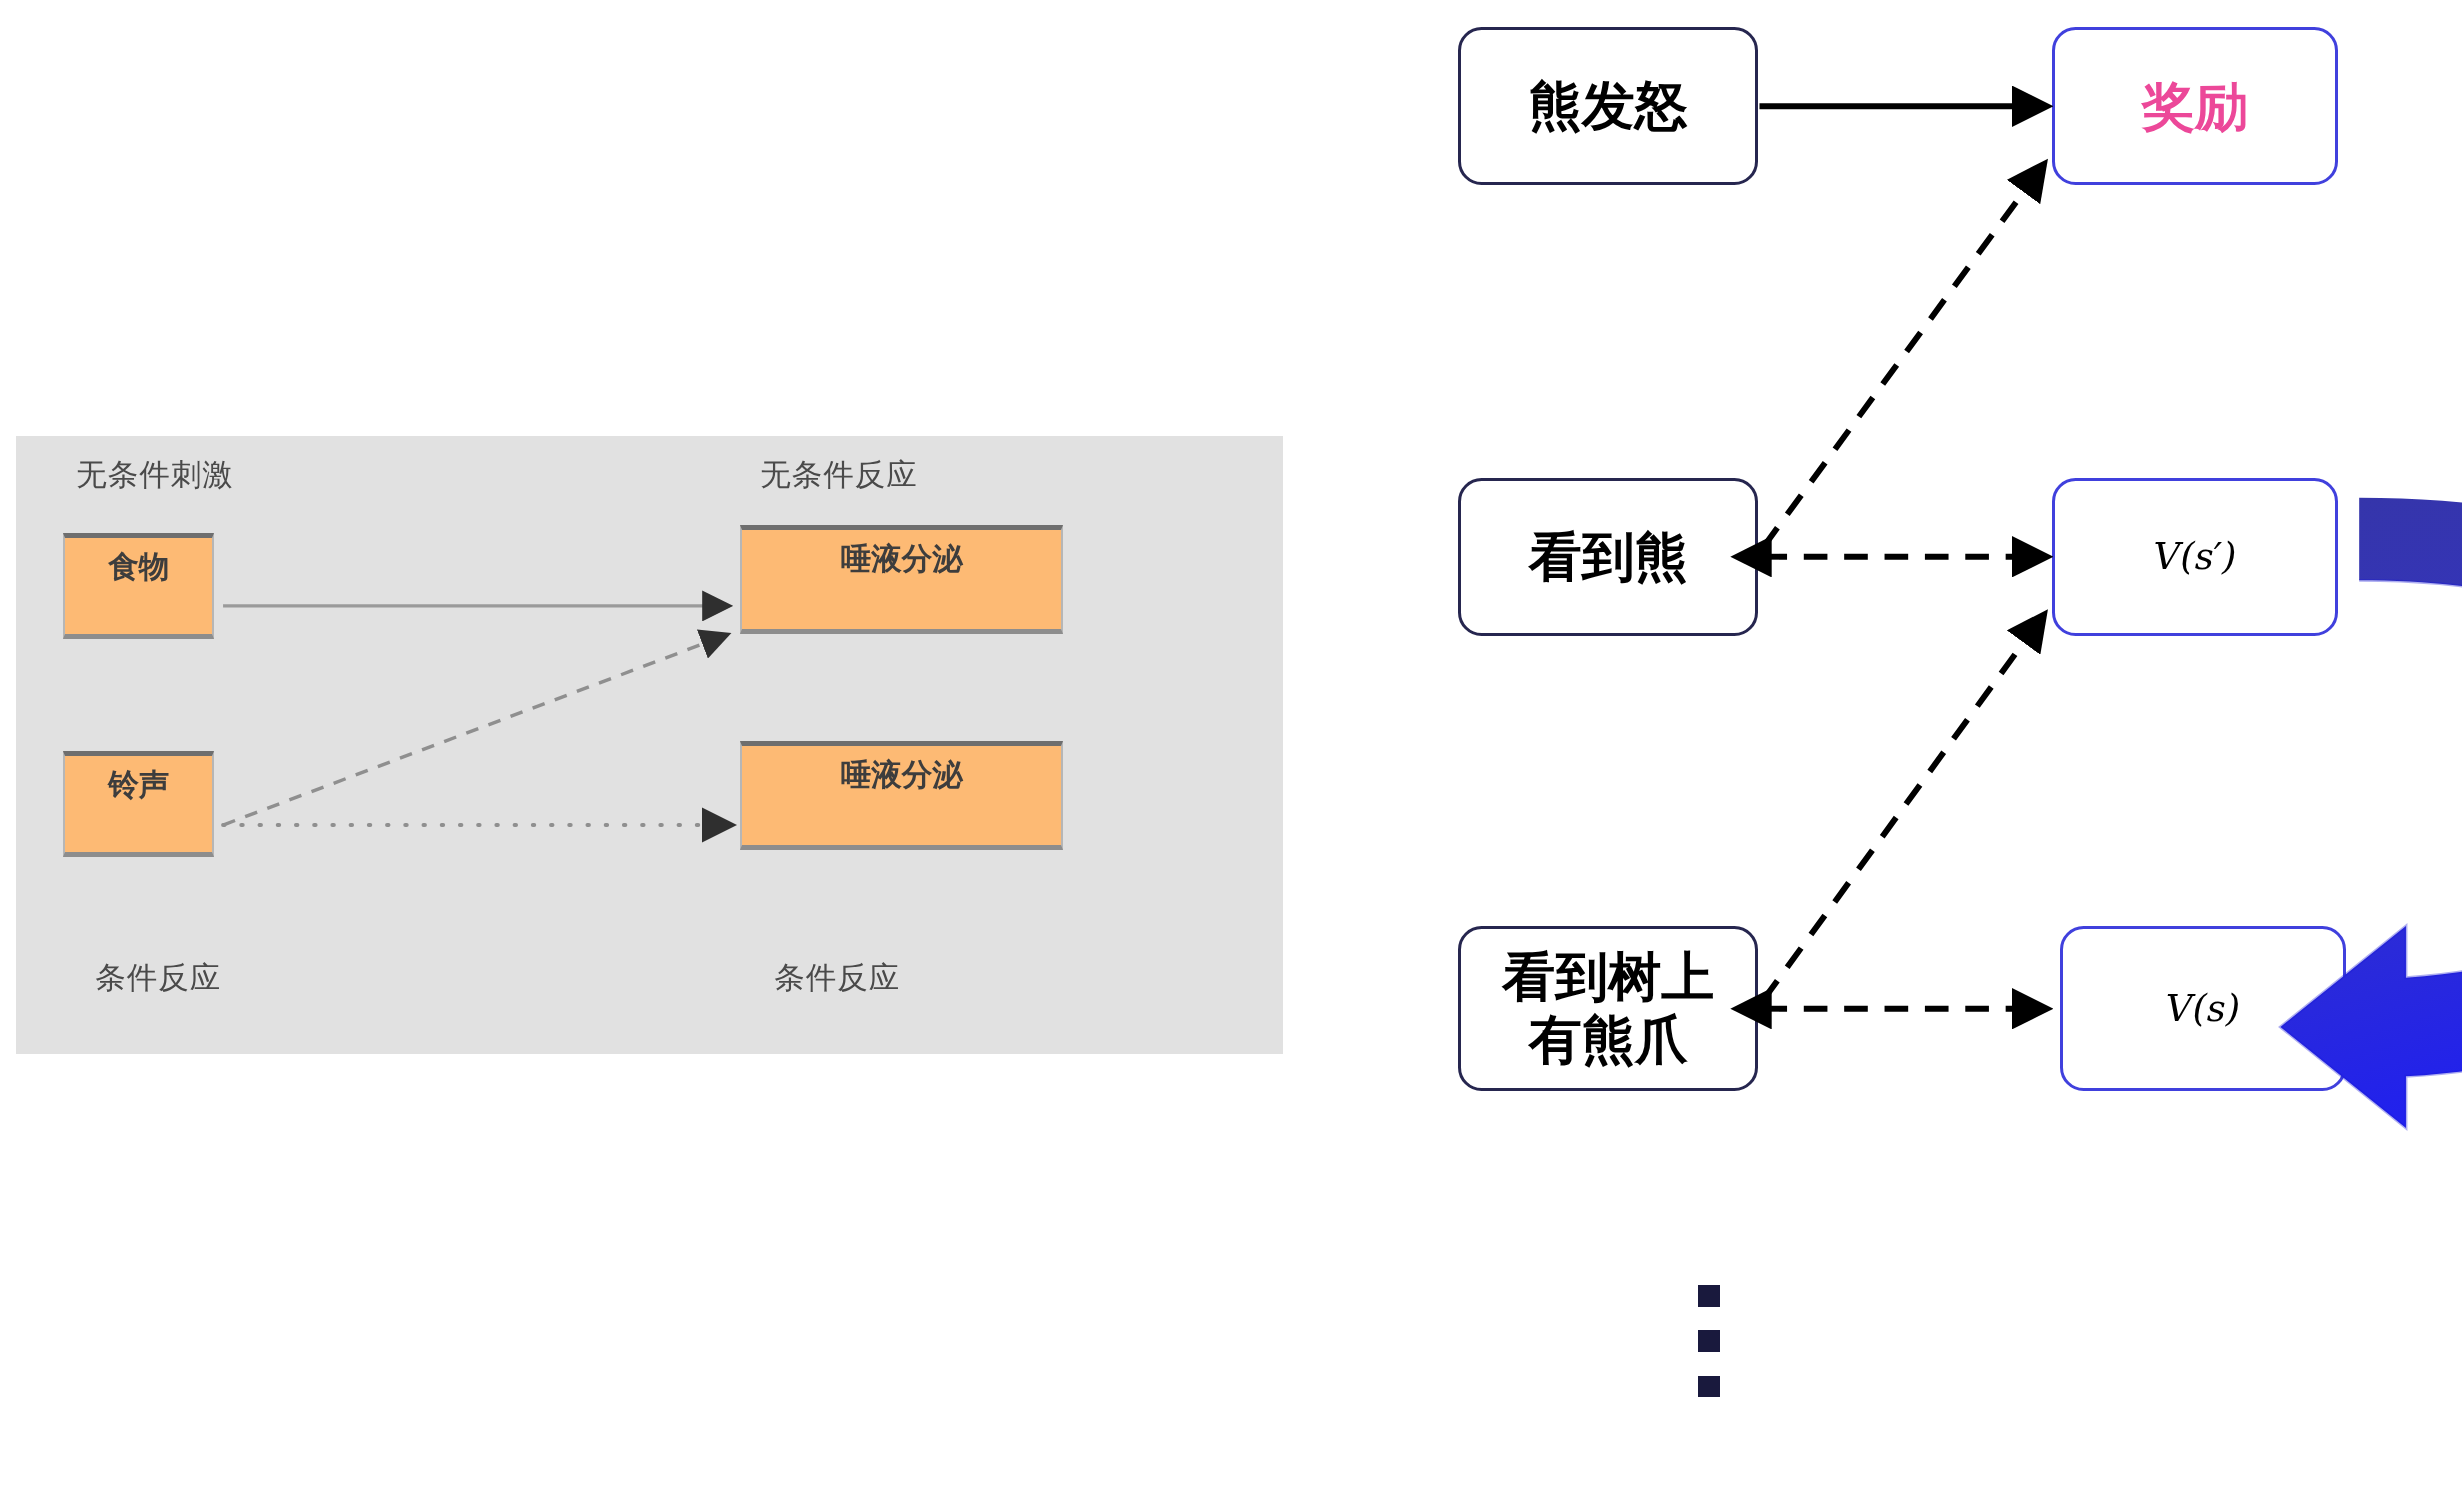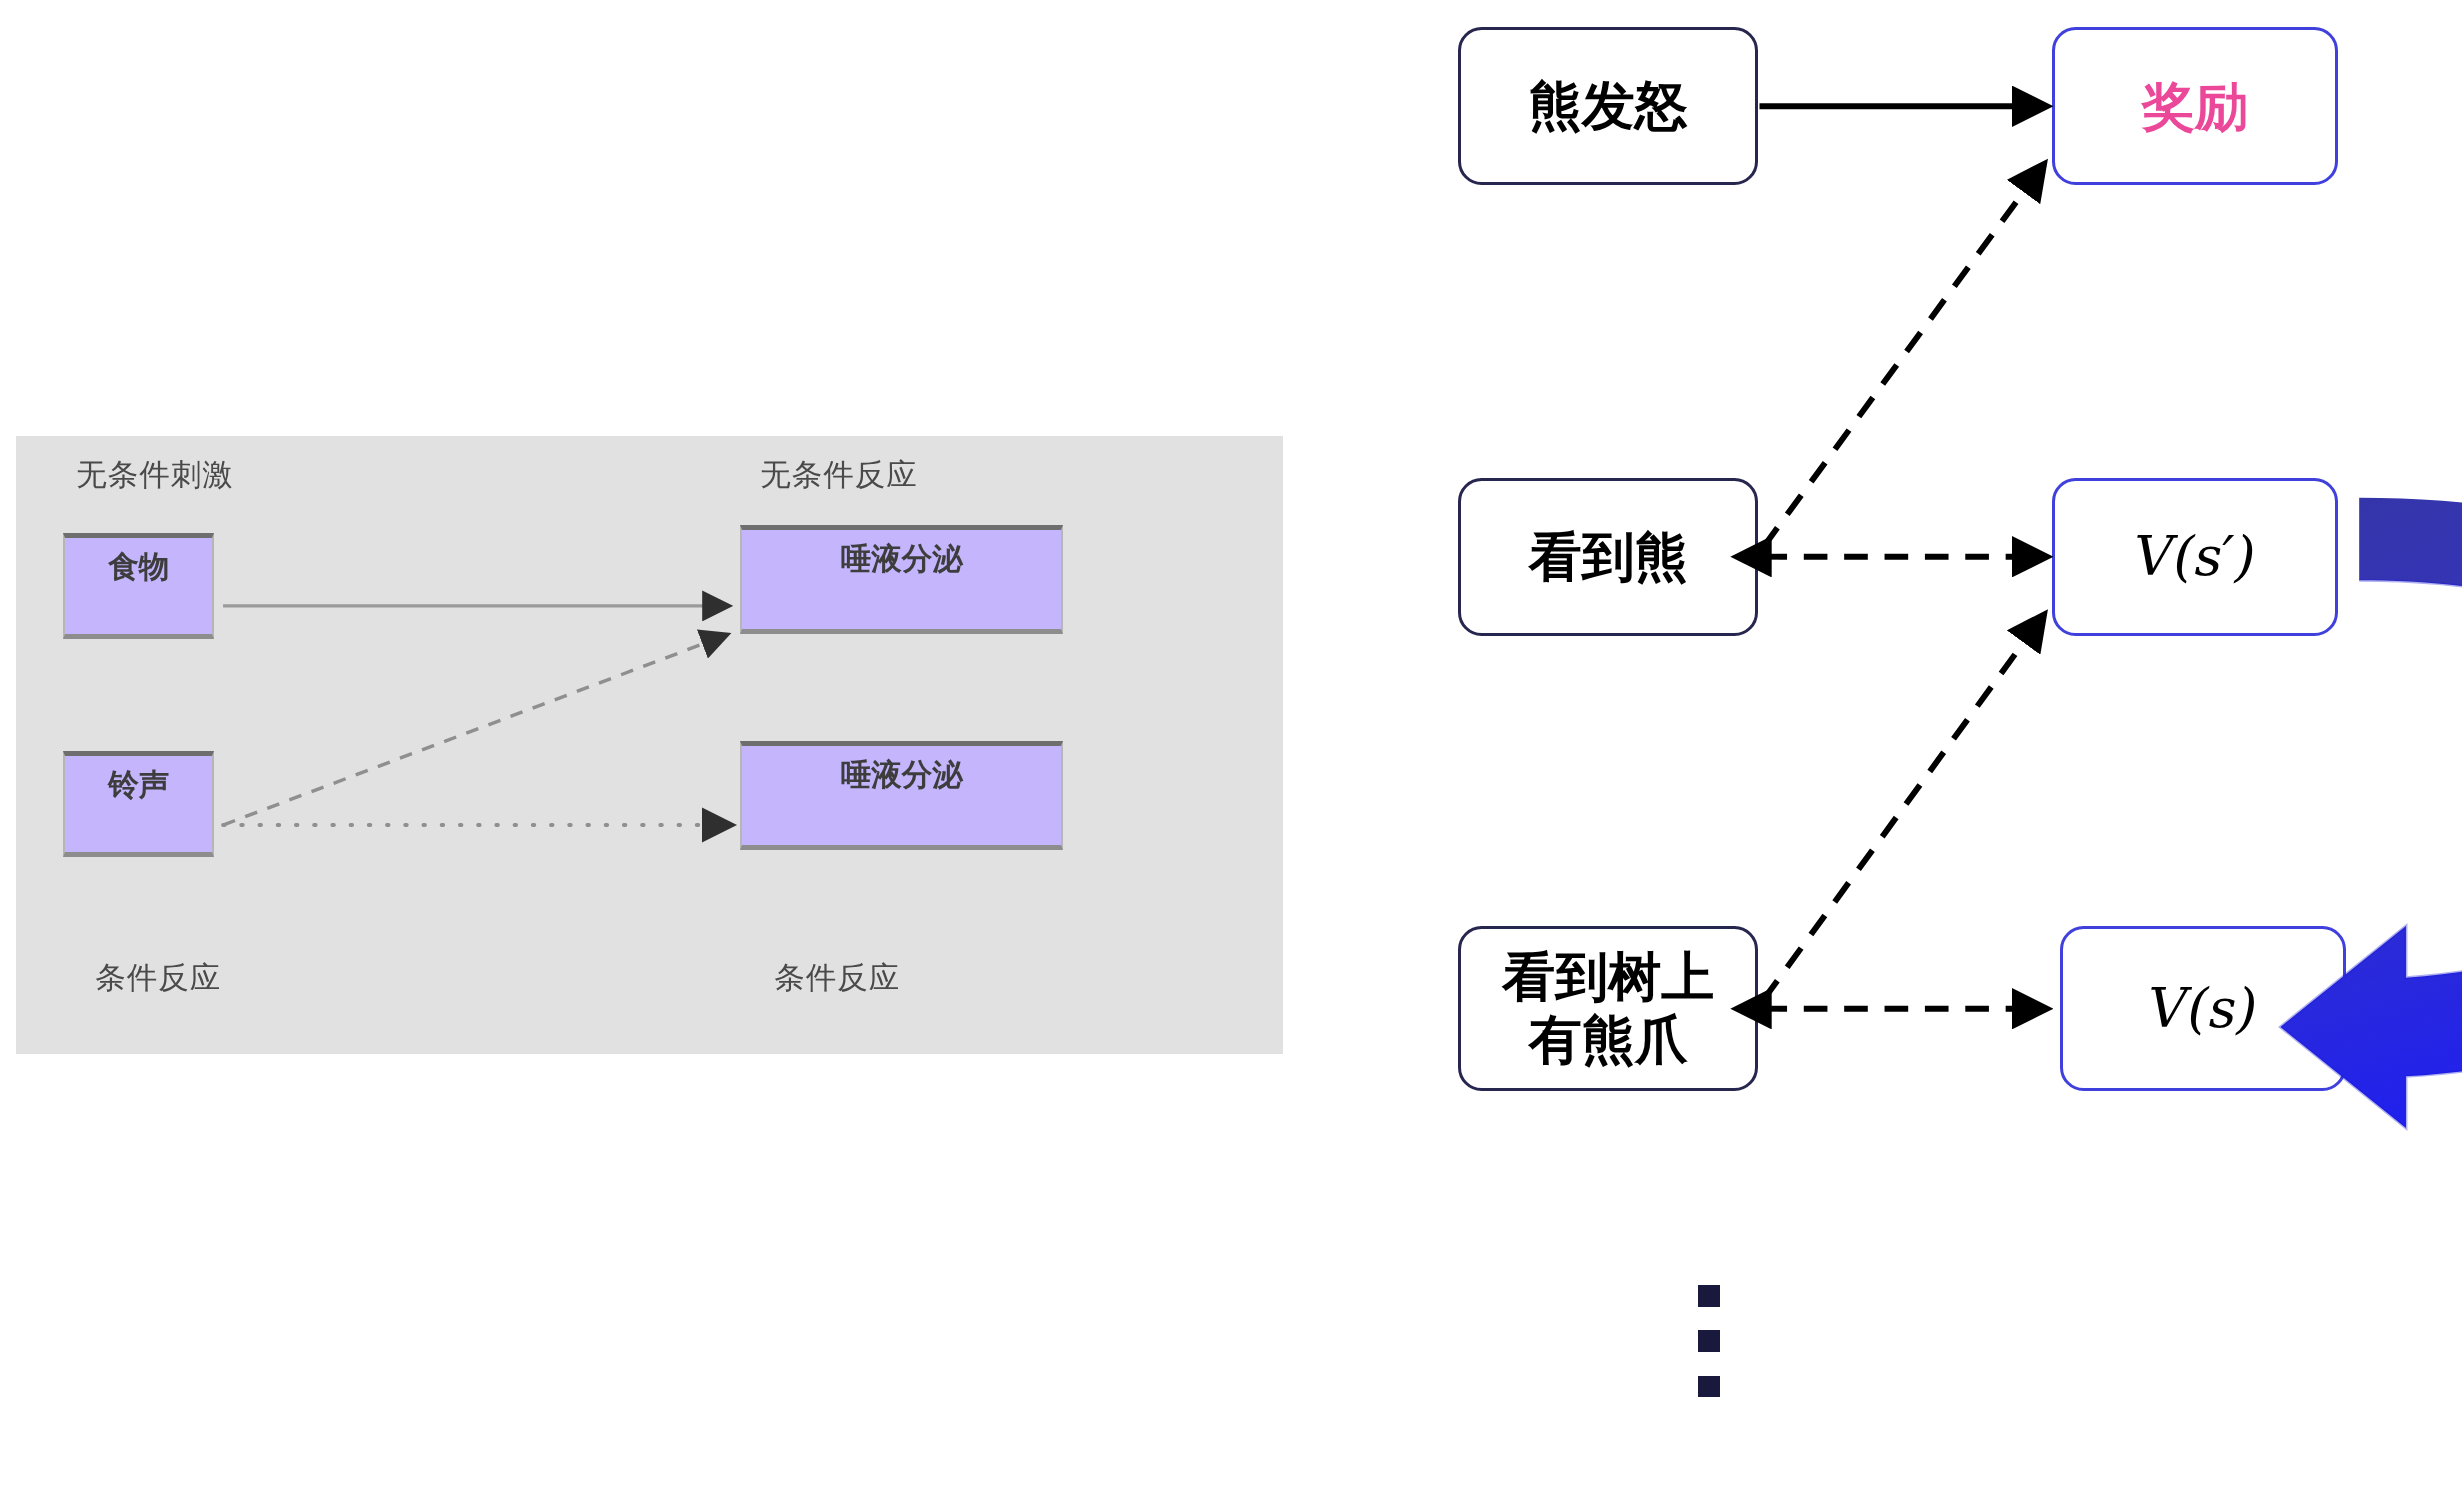--- a/index.html
+++ b/index.html
@@ -16,21 +16,21 @@
   .pv-head{
     position:absolute;color:#4a4a4a;font-weight:400;
     font-size:30.5px;letter-spacing:1px;white-space:nowrap;
   }
   #pv-head-us{left:60px;top:18.7px;}
   #pv-head-ur{left:744px;top:18.7px;}
   #pv-head-cs{left:79px;top:522px;}
   #pv-head-cr{left:758px;top:522px;}
 
   .pv-box{
-    position:absolute;background:#c4b5fd;
+    position:absolute;background:#fdba74;
     border-left:2px solid #b6b6b6;border-right:2px solid #b6b6b6;
     border-top:5.4px solid #6e6e6e;border-bottom:5.4px solid #8d8d8d;
     box-sizing:border-box;
   }
   .pv-box span{
     position:absolute;left:0;right:0;top:8.9px;text-align:center;
     color:#3d3d3d;font-weight:700;font-size:30.5px;white-space:nowrap;
   }
   #pv-box-food{left:47px;  top:97px; width:151px;height:106px;}
   #pv-box-bell{left:47px;  top:315px; width:151px;height:106px;}
@@ -53,21 +53,21 @@
   .rl-label-cn{
     font-family:"DejaVu Sans","Liberation Sans",sans-serif;
     font-size:53px;font-weight:700;color:#000;white-space:pre-line;
   }
   .rl-label-reward{
     font-family:"DejaVu Serif","Liberation Serif",serif;
     font-size:53px;font-weight:700;color:#ec4899;
   }
   .rl-label-math{
     font-family:"DejaVu Serif","Liberation Serif",serif;
-    font-size:54px;font-style:italic;color:#000;
+    font-size:37px;font-style:italic;color:#000;
   }
 
   #rl-box-bear-angry{left:-9.8px; top:27px;  width:300px;height:158px;}
   #rl-box-see-bear {left:-9.8px; top:478px; width:300px;height:158px;}
   #rl-box-see-claw {left:-9.8px; top:926px;width:300px;height:165px;}
   #rl-box-reward   {left:584px;top:27px;  width:286px;height:158px;}
   #rl-box-vsprime  {left:584px;top:478px; width:286px;height:158px;}
   #rl-box-vs       {left:584px;top:926px;width:286px;height:165px;margin-left:8px;}
 
   #rl-svg{position:absolute;left:0;top:0;width:1838px;height:1498px;pointer-events:none;}

